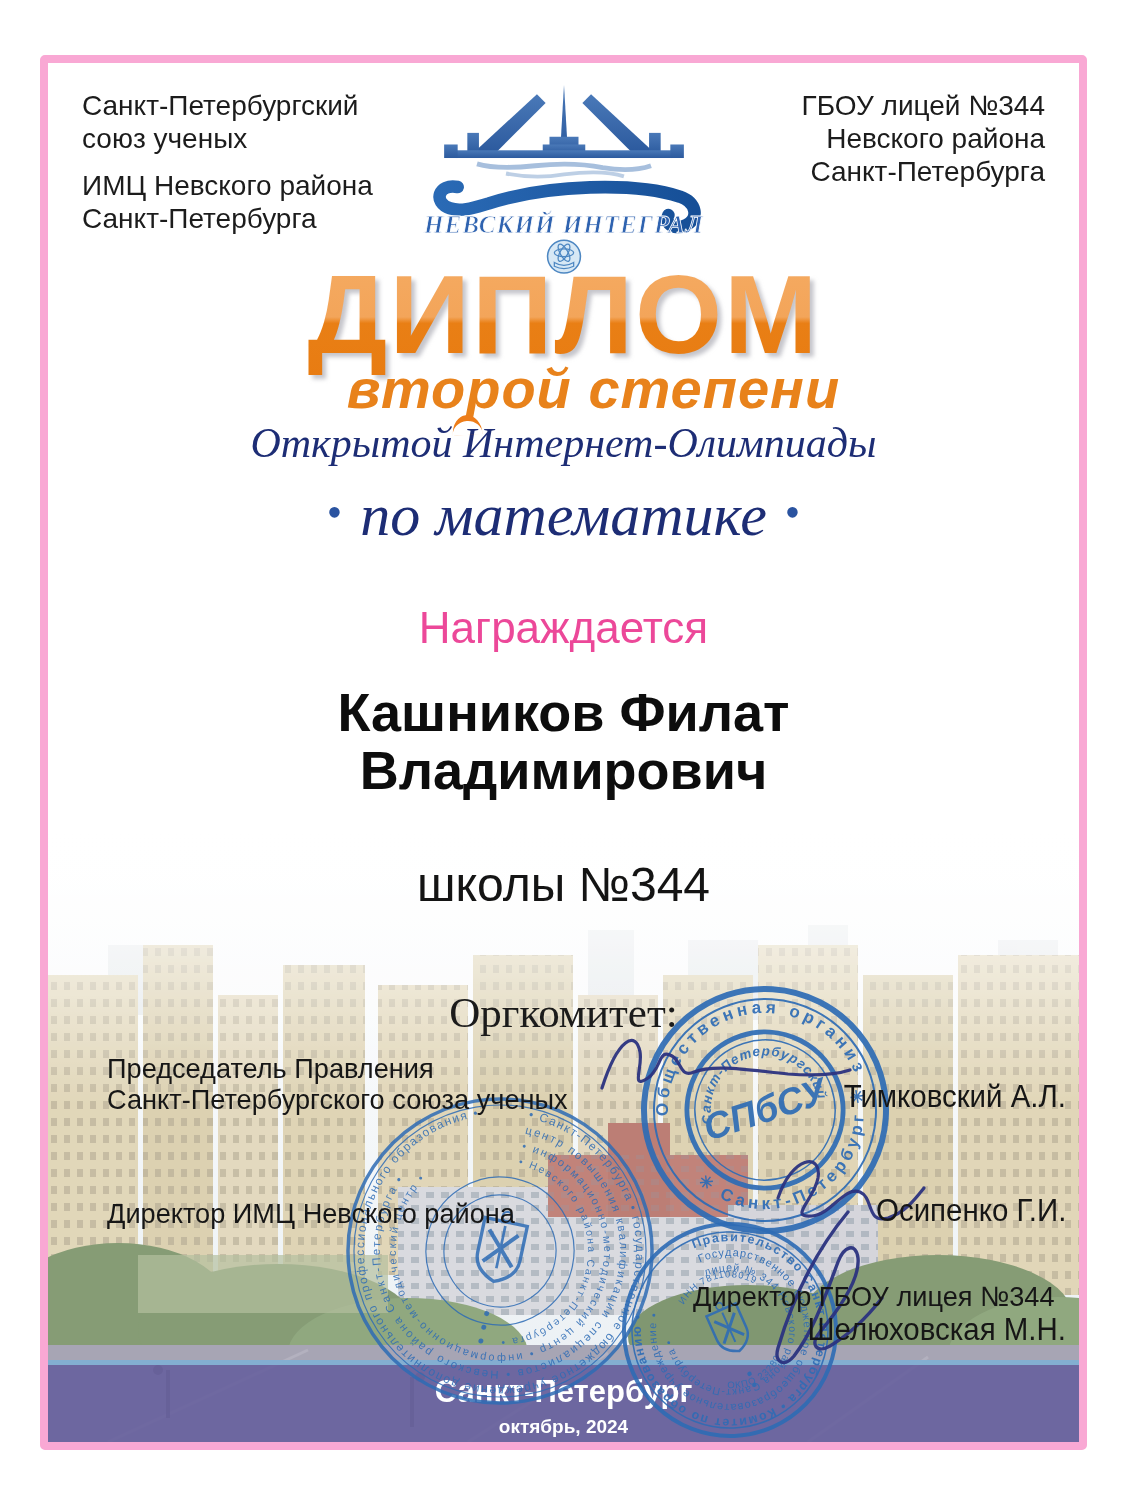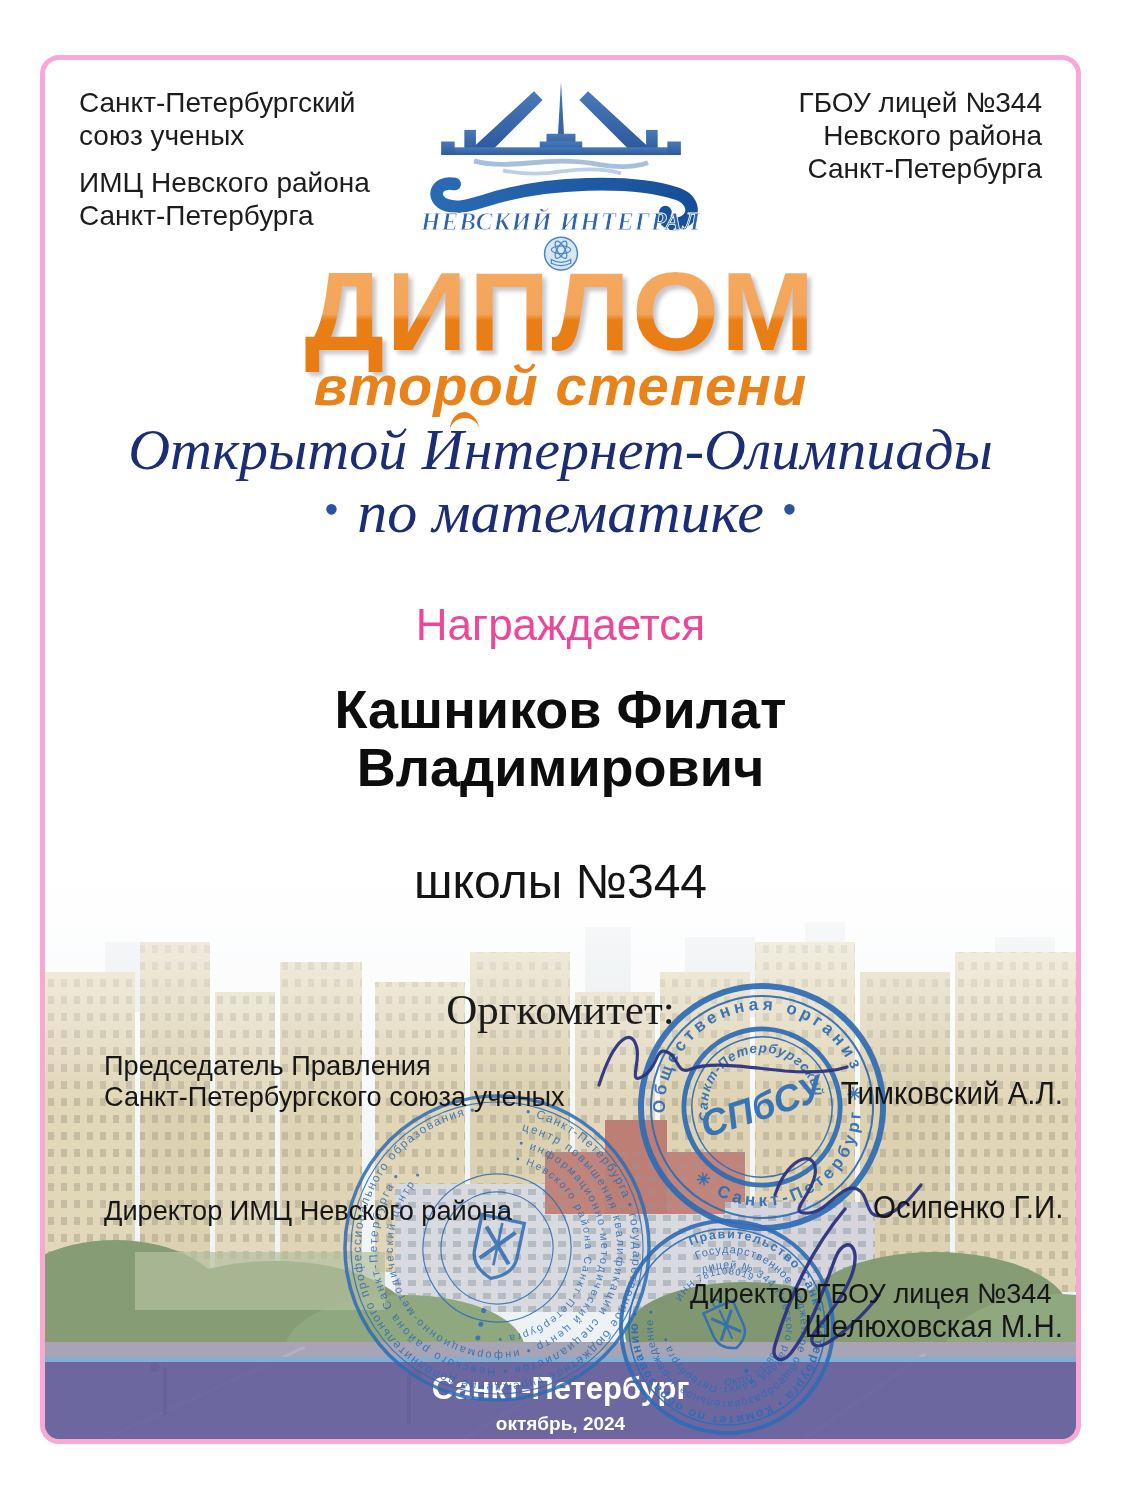--- a/index.html
+++ b/index.html
@@ -1,37 +1,37 @@
 <!DOCTYPE html>
 <html><head>
 <meta charset="utf-8">
 <style>
   html,body{margin:0;padding:0;background:#ffffff;}
   .page{position:relative;width:1125px;height:1500px;background:#fff;overflow:hidden;
         font-family:"Liberation Sans",sans-serif;color:#1a1a1a;}
   .card{position:absolute;left:40px;top:55px;width:1031px;height:1379px;
-        border:5px solid #f9a8d4;border-radius:19px;overflow:hidden;background:#fff;}
+        border:8px solid #f9a8d4;border-radius:5px;overflow:hidden;background:#fff;}
   .s{position:absolute;}
   
   .hdr{font-size:28px;line-height:33px;color:#1c1c1c;z-index:6;}
   .hdr p{margin:0 0 14px 0;}
   .hdr-left{left:34px;top:26px;text-align:left;}
   .hdr-right{right:34px;top:26px;text-align:right;}
   
   .logo{left:371px;top:4px;width:290px;height:212px;z-index:6;}
   
   .t-diplom{left:0;top:196px;width:100%;text-align:center;z-index:6;
             font-size:112px;font-weight:700;letter-spacing:2px;line-height:1;}
   .t-diplom span{background:linear-gradient(180deg,#f5ab62 0%,#f3a55a 52%,#e97f15 57%,#e87c12 100%);
             -webkit-background-clip:text;background-clip:text;color:transparent;
             filter:drop-shadow(4px 4px 2px rgba(150,150,160,.55));}
   .t-degree{left:0;top:293px;width:100%;text-align:center;z-index:6;
-            font-size:56px;font-weight:700;font-style:italic;color:#e8821b;letter-spacing:1px;}
+            font-size:56px;font-weight:700;font-style:italic;color:#e8821b;letter-spacing:1px;padding-left:30px;}
   .t-oly1{left:0;top:356px;width:100%;text-align:center;z-index:6;
-            font-family:"Liberation Serif",serif;font-style:italic;font-size:58px;color:#1d2d75;}
+            font-family:"Liberation Serif",serif;font-style:italic;font-size:42px;color:#1d2d75;}
   .breve{position:absolute;left:calc(50% - 112px);top:-4px;width:30px;height:14px;
             border-top:6px solid #ed7d1a;border-radius:50% 50% 0 0/100% 100% 0 0;transform:rotate(-4deg);}
   .t-oly2{left:0;top:418px;width:100%;text-align:center;z-index:6;
             font-family:"Liberation Serif",serif;font-style:italic;font-size:60px;color:#1d2d75;}
   .t-oly2 .dot{font-style:normal;color:#2a53a0;font-size:44px;vertical-align:8px;padding:0 18px;}
   
   .aw-label{left:0;top:540px;width:100%;text-align:center;font-size:44px;color:#ec4899;z-index:6;}
   .aw-name{left:0;top:620px;width:100%;text-align:center;font-size:54px;font-weight:700;
            line-height:58px;color:#0d0d0d;z-index:6;}
   .aw-descr{left:0;top:742px;width:100%;text-align:center;font-size:48px;line-height:53px;

